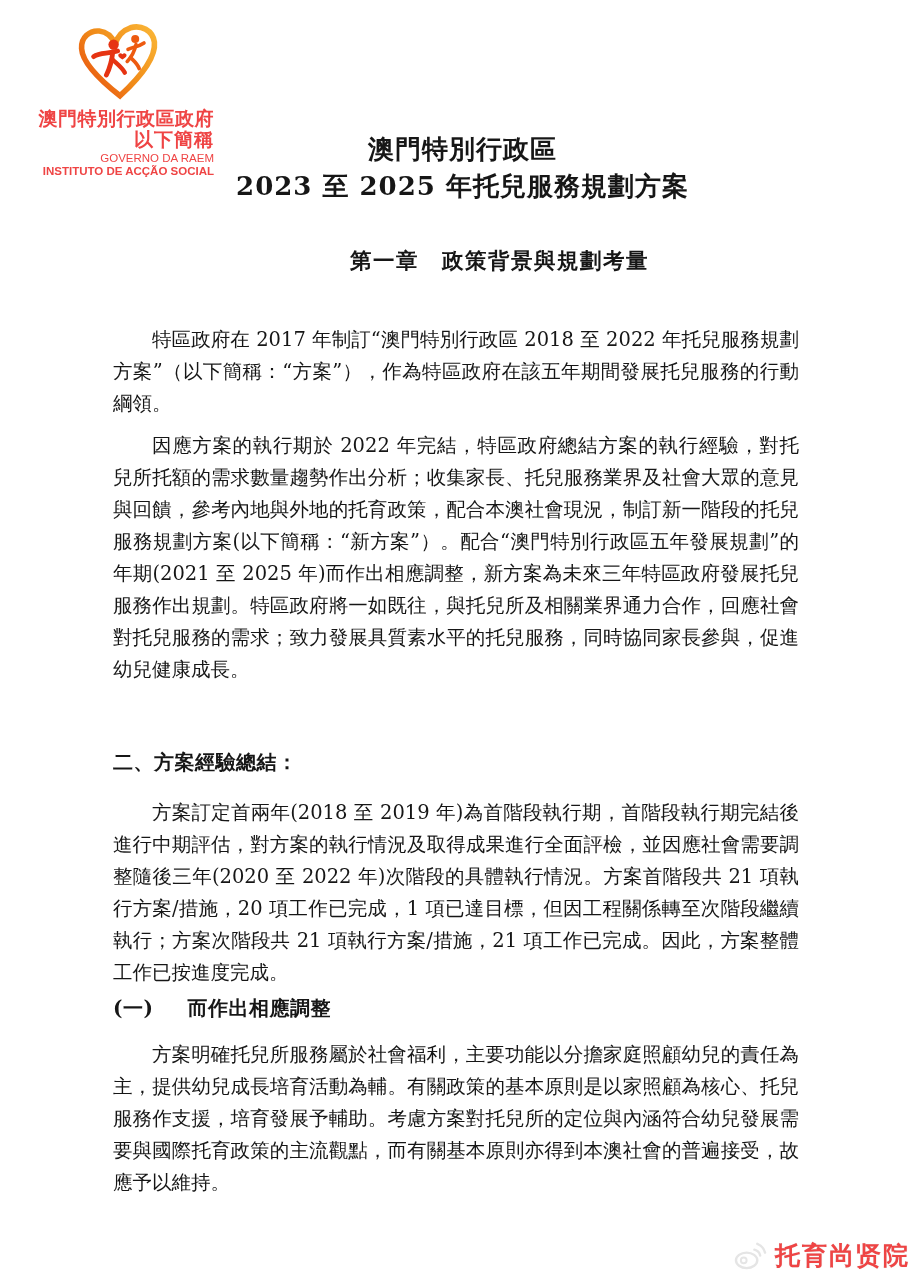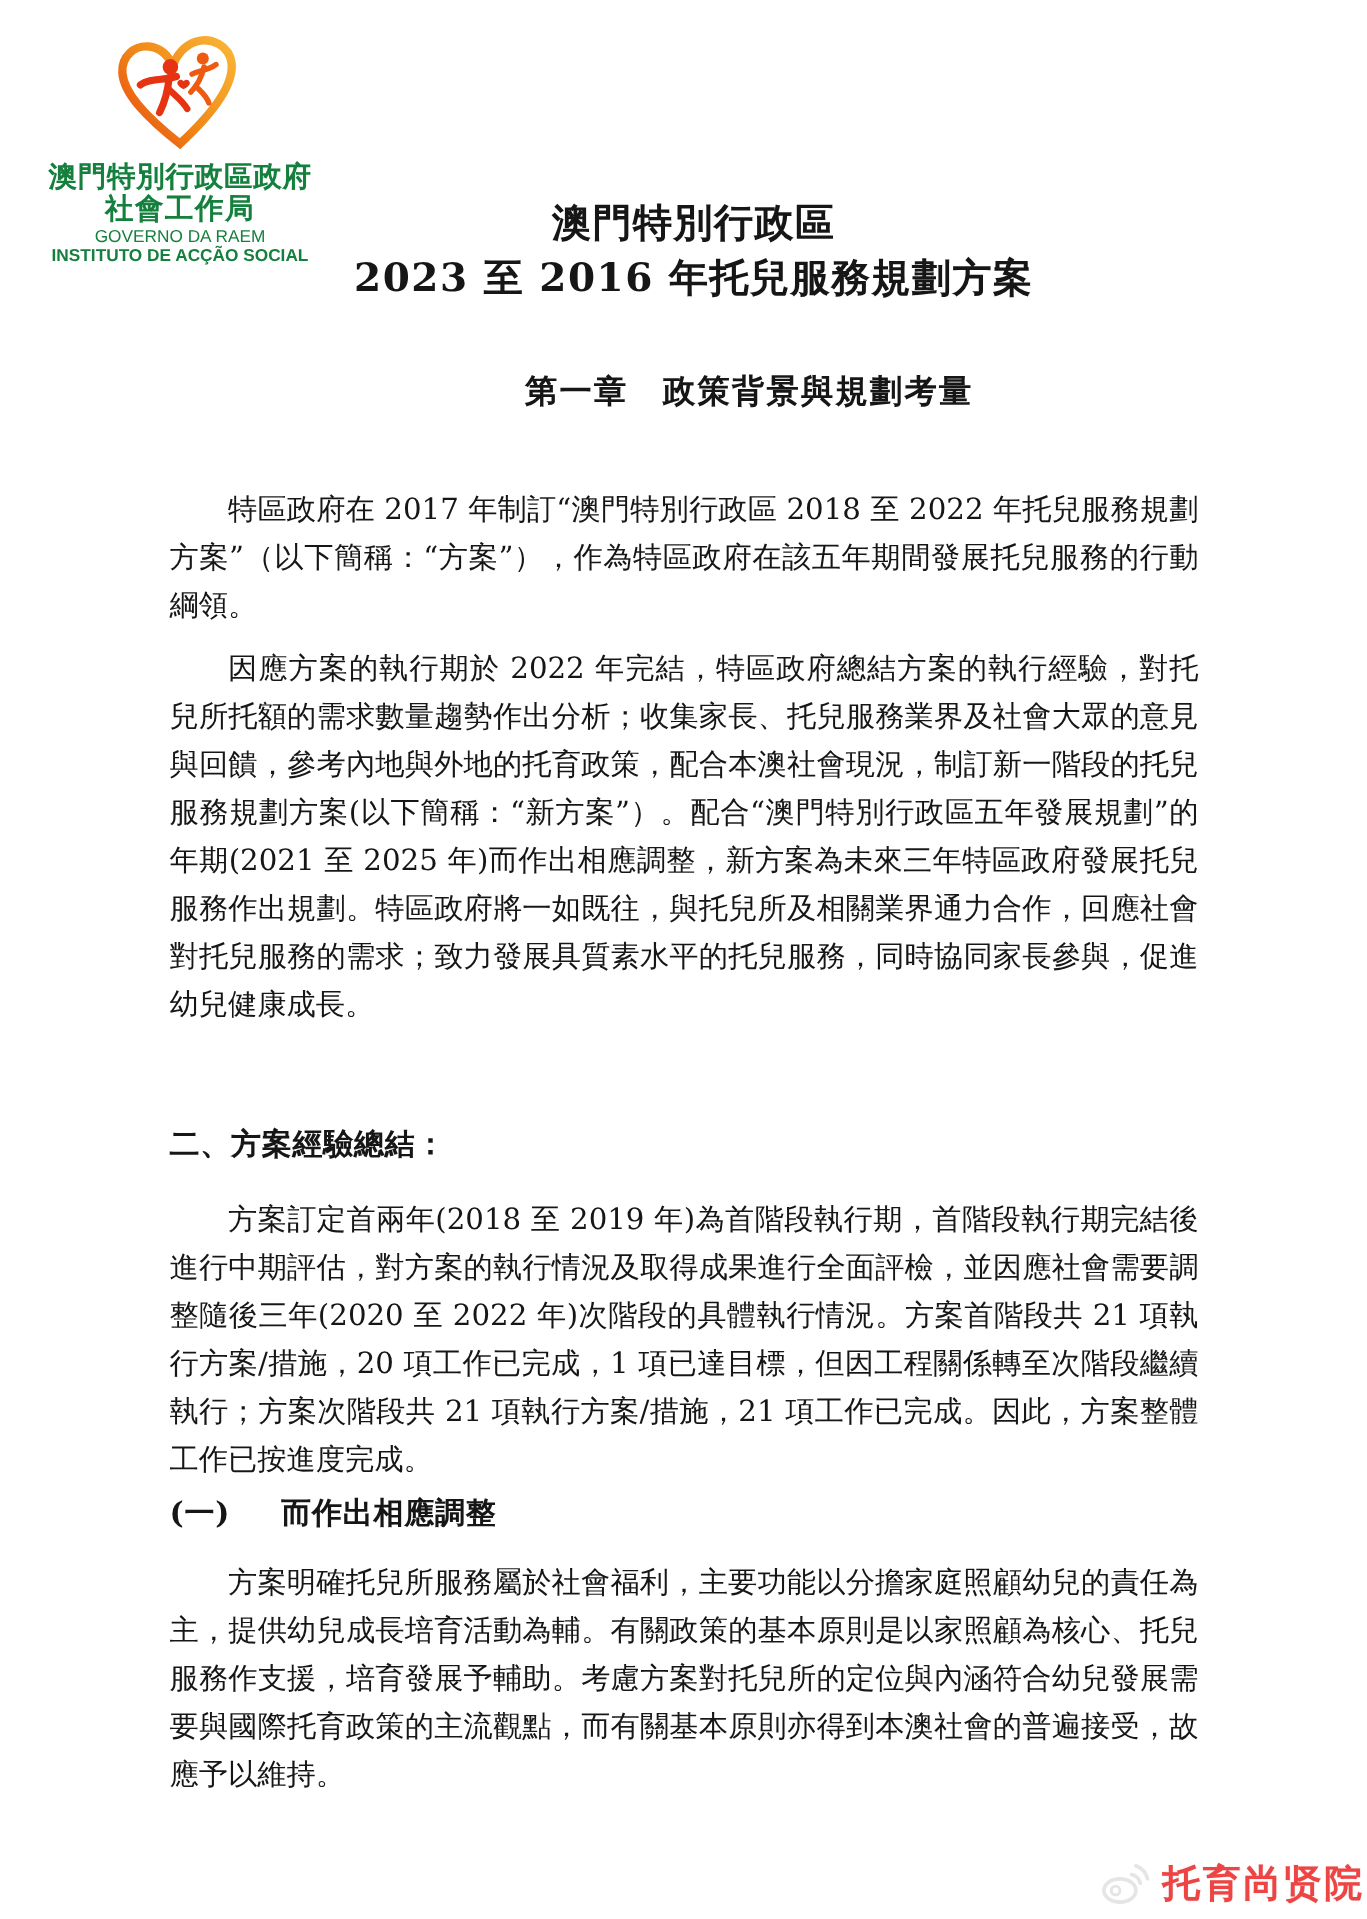--- a/index.html
+++ b/index.html
@@ -8,23 +8,23 @@
     background:#ffffff;
     position:relative;
     overflow:hidden;
     font-family:"DejaVu Serif","Liberation Serif",serif;
     color:#161616;
   }
 
   
   .logo-block{
     position:absolute;top:22px;left:26px;width:188px;
-    text-align:center;
+    text-align:right;
     font-family:"Liberation Sans","DejaVu Sans",sans-serif;
-    color:#15803d;
+    color:#ef4444;
   }
   .logo-heart{width:96px;height:82px;margin:0 auto 4px;display:block;}
   .org-zh1{font-size:19px;font-weight:700;line-height:21px;letter-spacing:0.5px;}
   .org-zh2{font-size:19px;font-weight:700;line-height:21px;letter-spacing:1px;}
   .org-pt1{font-size:11.5px;font-weight:400;line-height:12.5px;margin-top:2px;}
   .org-pt2{font-size:11.5px;font-weight:700;line-height:12.5px;}
 
   
   .doc-title{
     position:absolute;top:131px;left:0;width:100%;
@@ -81,28 +81,28 @@
       <path d="M27,43 C35,37 44,40 57,36" stroke="#E63312" stroke-width="6" fill="none" stroke-linecap="round"></path>
       <path d="M51,37 C50,47 48,56 43,66" stroke="#E63312" stroke-width="6" fill="none" stroke-linecap="round"></path>
       <path d="M50,46 C56,52 62,56 66,63" stroke="#E63312" stroke-width="5.5" fill="none" stroke-linecap="round"></path>
       <circle cx="79" cy="21" r="5" fill="#ED5A10"></circle>
       <path d="M70,34 C76,31 83,31 90,26" stroke="#ED5A10" stroke-width="4.5" fill="none" stroke-linecap="round"></path>
       <path d="M80,28 C78,37 74,44 69,49" stroke="#ED5A10" stroke-width="4.5" fill="none" stroke-linecap="round"></path>
       <path d="M73,44 C78,49 82,52 84,58" stroke="#ED5A10" stroke-width="4.5" fill="none" stroke-linecap="round"></path>
       <path d="M63,40 c-2,-2.6 -5.2,-1 -5.2,1.4 c0,2 2.6,3.8 5.2,5.2 c2.6,-1.4 5.2,-3.2 5.2,-5.2 c0,-2.4 -3.2,-4 -5.2,-1.4 Z" fill="#E63312"></path>
     </svg>
     <div class="org-zh1">澳門特別行政區政府</div>
-    <div class="org-zh2">社會工作局</div>
+    <div class="org-zh2">以下簡稱</div>
     <div class="org-pt1">GOVERNO DA RAEM</div>
     <div class="org-pt2">INSTITUTO DE ACÇÃO SOCIAL</div>
   </div>
 
   <div class="doc-title">
     <div class="line">澳門特別行政區</div>
-    <div class="line">2023 至 2016 年托兒服務規劃方案</div>
+    <div class="line">2023 至 2025 年托兒服務規劃方案</div>
   </div>
   <div class="chapter">第一章　政策背景與規劃考量</div>
 
   <div class="content">
 
     <p>特區政府在 2017 年制訂“澳門特別行政區 2018 至 2022 年托兒服務規劃方案”（以下簡稱：“方案”），作為特區政府在該五年期間發展托兒服務的行動綱領。</p>
     <p class="p-gap">因應方案的執行期於 2022 年完結，特區政府總結方案的執行經驗，對托兒所托額的需求數量趨勢作出分析；收集家長、托兒服務業界及社會大眾的意見與回饋，參考內地與外地的托育政策，配合本澳社會現況，制訂新一階段的托兒服務規劃方案(以下簡稱：“新方案”）。配合“澳門特別行政區五年發展規劃”的年期(2021 至 2025 年)而作出相應調整，新方案為未來三年特區政府發展托兒服務作出規劃。特區政府將一如既往，與托兒所及相關業界通力合作，回應社會對托兒服務的需求；致力發展具質素水平的托兒服務，同時協同家長參與，促進幼兒健康成長。</p>
 
     <div class="sec-heading" id="sec2-heading">二、方案經驗總結：</div>
     <p>方案訂定首兩年(2018 至 2019 年)為首階段執行期，首階段執行期完結後進行中期評估，對方案的執行情況及取得成果進行全面評檢，並因應社會需要調整隨後三年(2020 至 2022 年)次階段的具體執行情況。方案首階段共 21 項執行方案/措施，20 項工作已完成，1 項已達目標，但因工程關係轉至次階段繼續執行；方案次階段共 21 項執行方案/措施，21 項工作已完成。因此，方案整體工作已按進度完成。</p>

